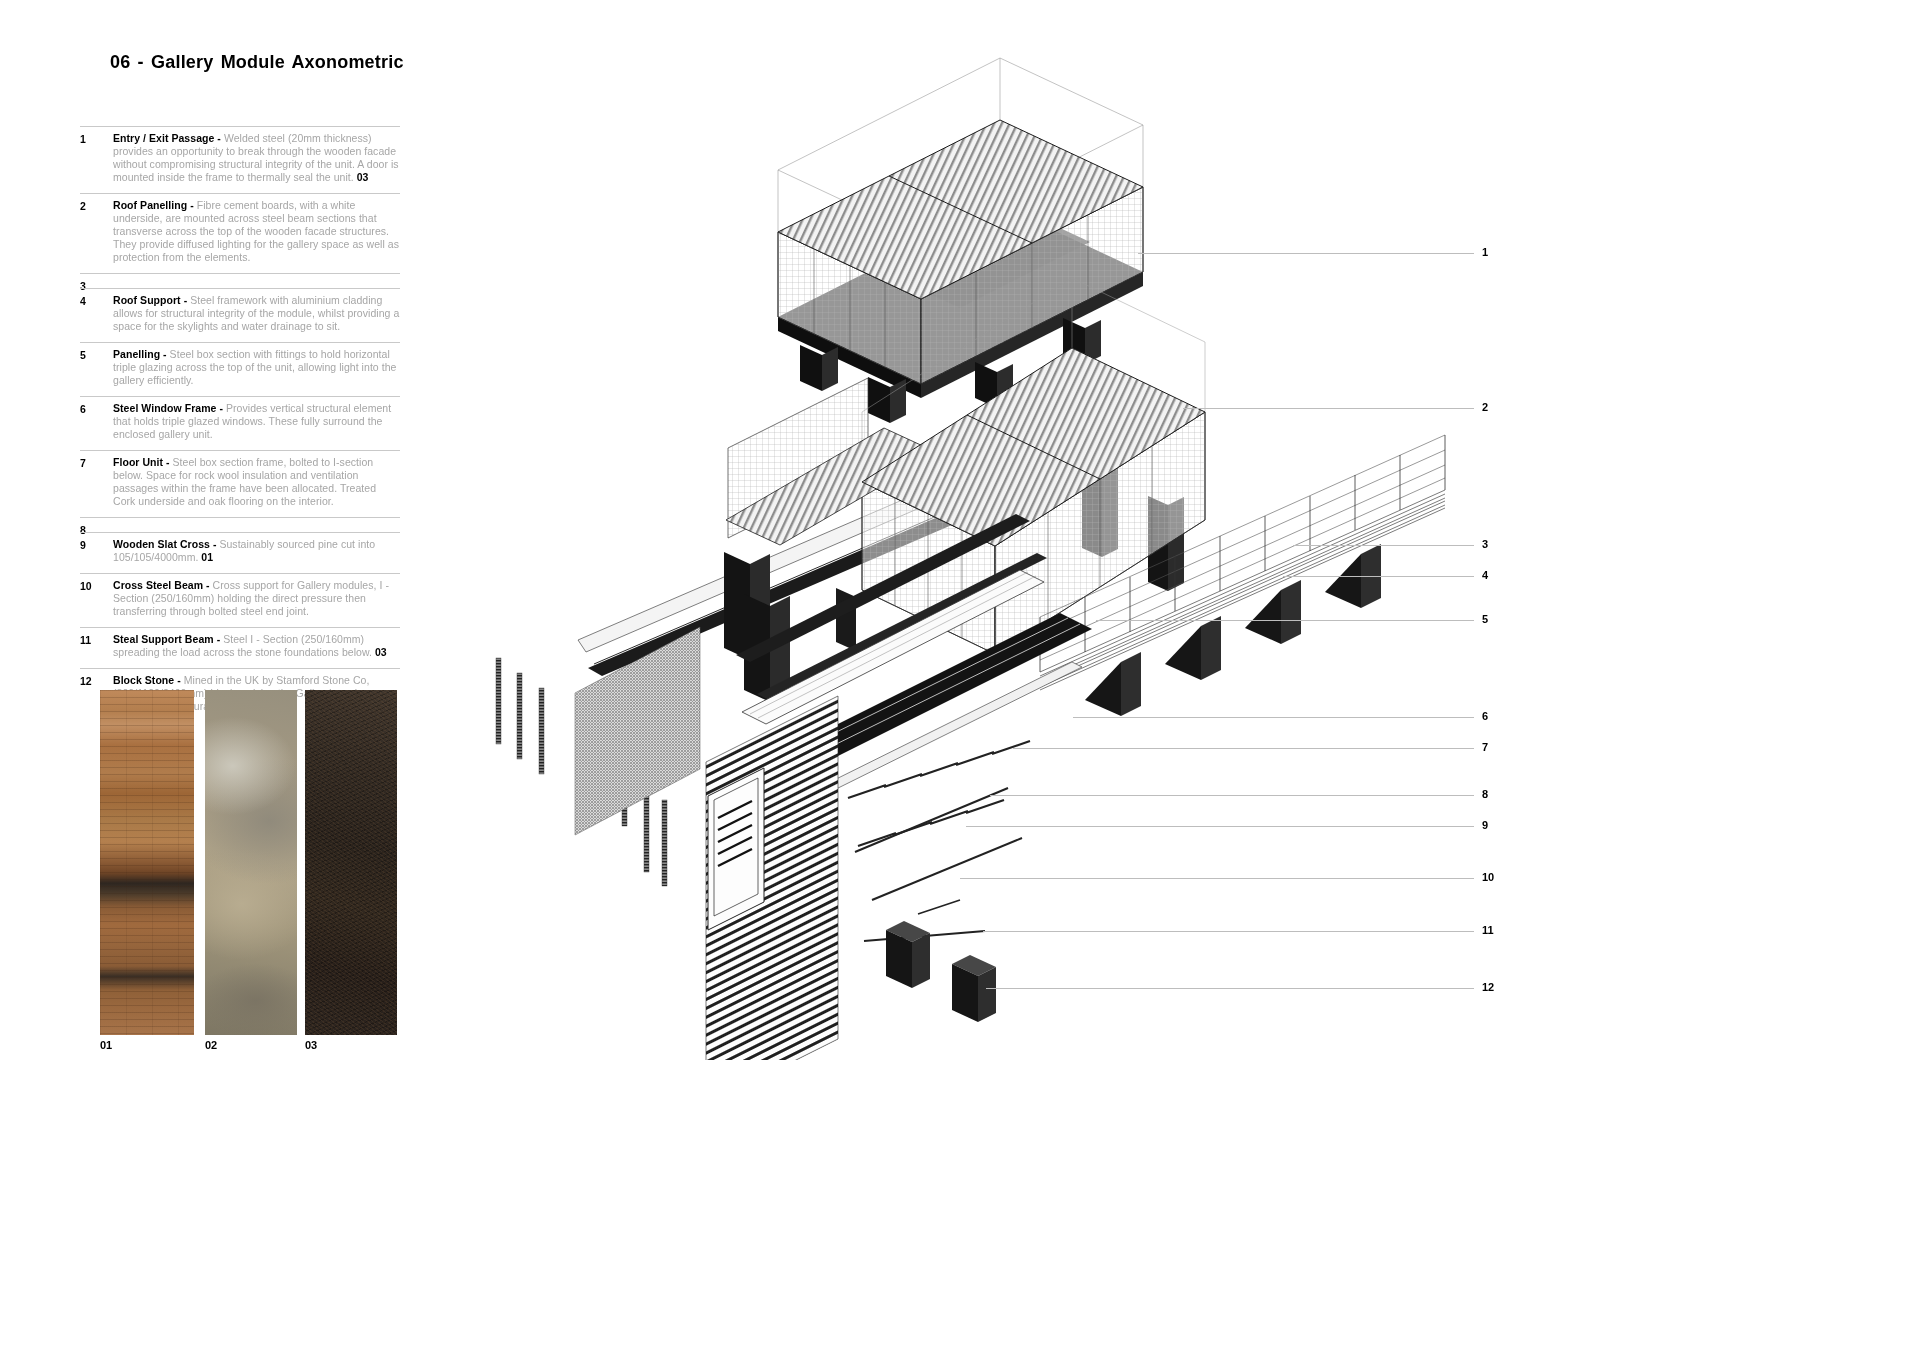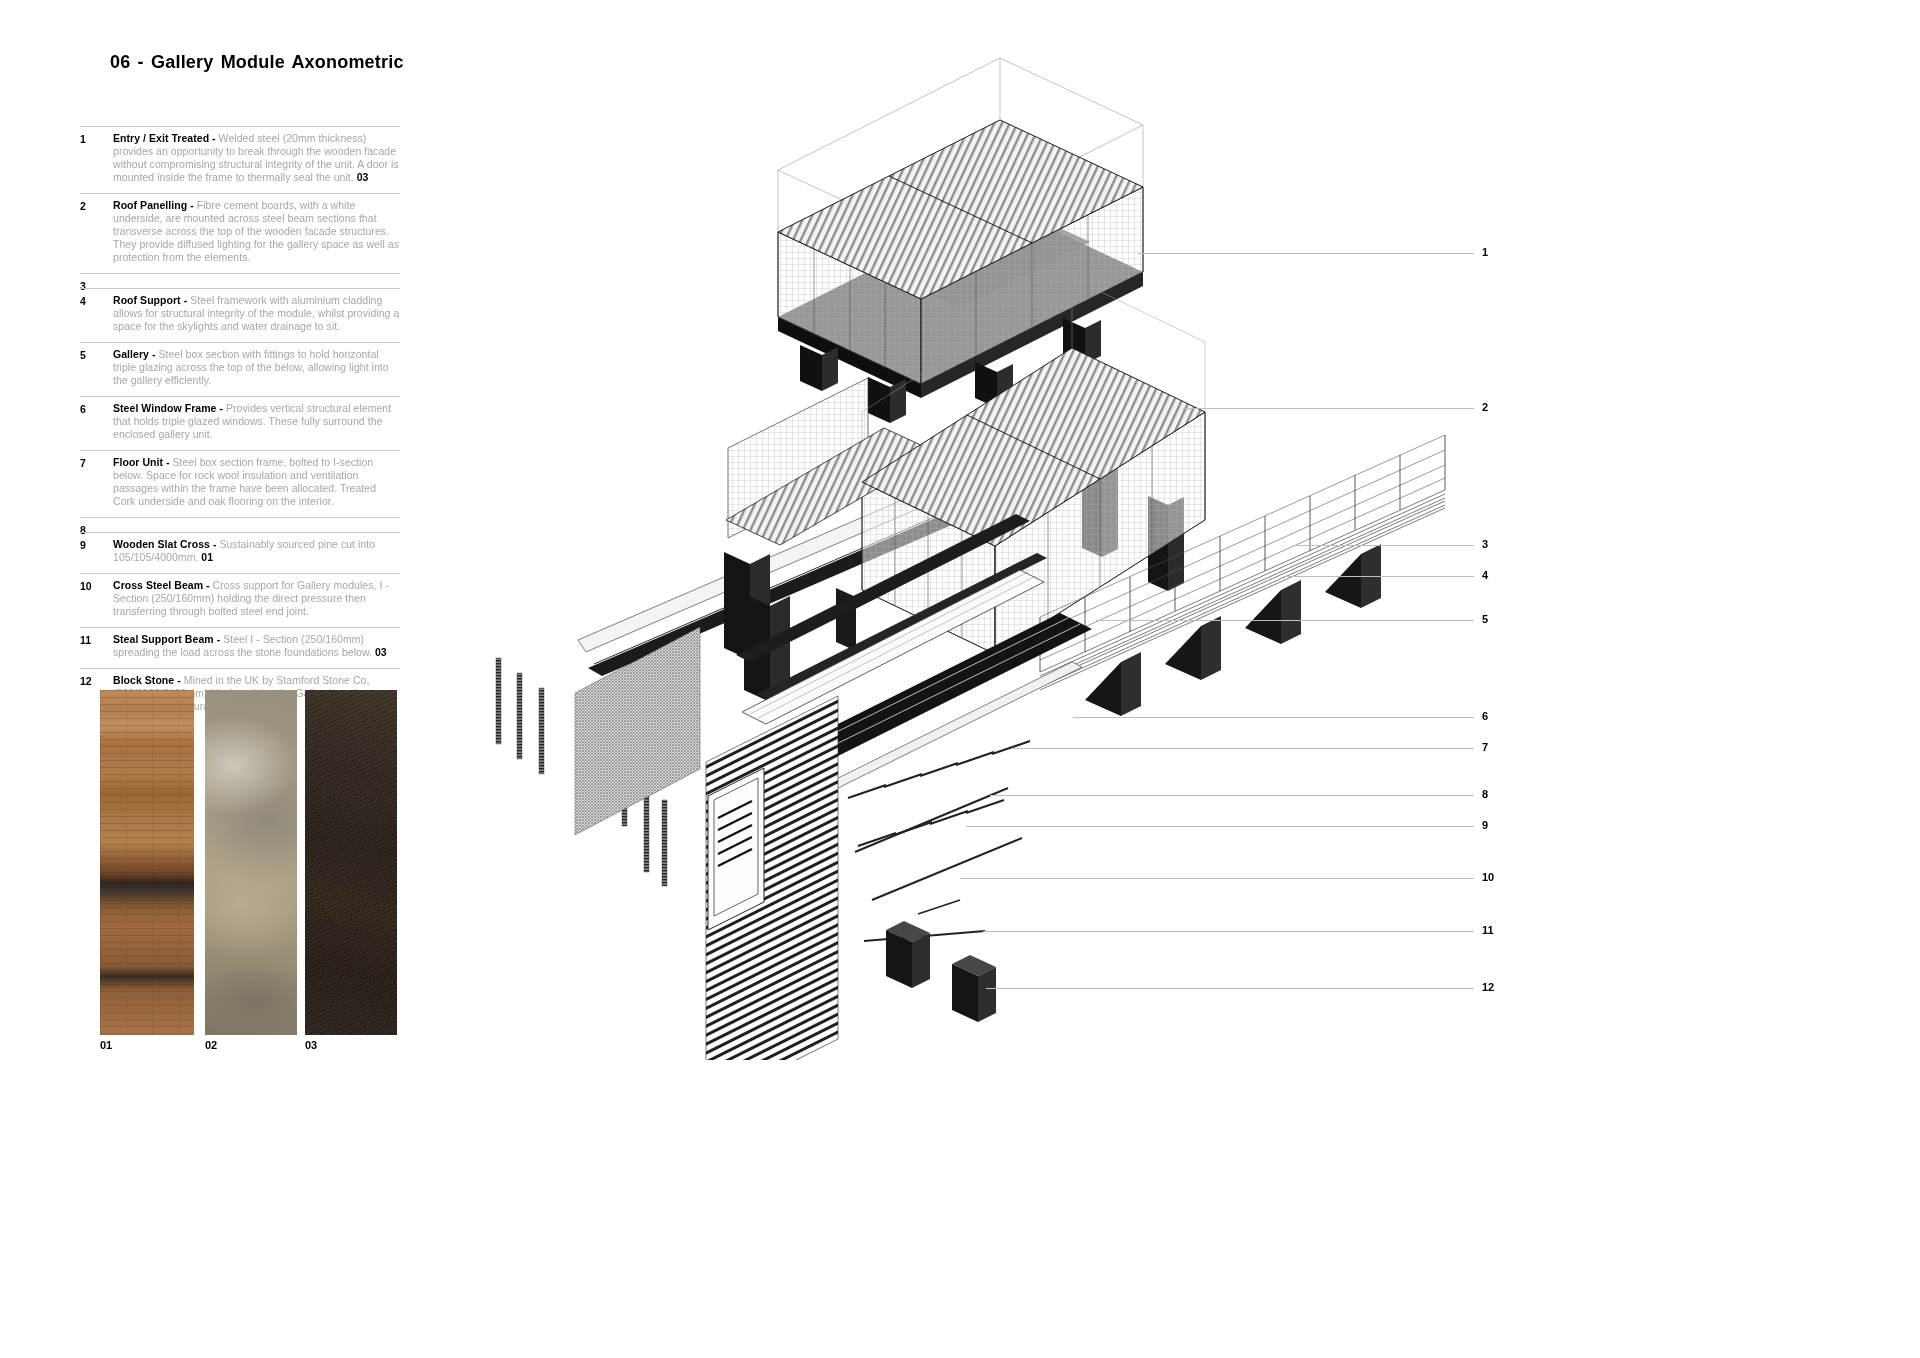--- a/index.html
+++ b/index.html
@@ -55,36 +55,36 @@
 </head>
 <body>
 
 <div class="page">
 
   <div class="title">06 - Gallery Module  Axonometric</div>
 
   <div class="legend">
     <div class="legend-item">
       <div class="num">1</div>
-      <div class="body"><span class="t">Entry / Exit Treated - </span><span class="d">Welded steel (20mm thickness) provides an opportunity to break through the wooden facade without compromising structural integrity of the unit. A door is mounted inside the frame to thermally seal the unit. </span><span class="ref">03</span></div>
+      <div class="body"><span class="t">Entry / Exit Passage - </span><span class="d">Welded steel (20mm thickness) provides an opportunity to break through the wooden facade without compromising structural integrity of the unit. A door is mounted inside the frame to thermally seal the unit. </span><span class="ref">03</span></div>
     </div>
     <div class="legend-item">
       <div class="num">2</div>
       <div class="body"><span class="t">Roof Panelling - </span><span class="d">Fibre cement boards, with a white underside, are mounted across steel beam sections that transverse across the top of the wooden facade structures. They provide diffused lighting for the gallery space as well as protection from the elements.</span><span class="ref"></span></div>
     </div>
     <div class="legend-item">
       <div class="num">3</div>
     </div>
     <div class="legend-item">
       <div class="num">4</div>
       <div class="body"><span class="t">Roof Support - </span><span class="d">Steel framework with aluminium cladding allows for structural integrity of the module, whilst providing a space for the skylights and water drainage to sit.</span><span class="ref"></span></div>
     </div>
     <div class="legend-item">
       <div class="num">5</div>
-      <div class="body"><span class="t">Gallery - </span><span class="d">Steel box section with fittings to hold horizontal triple glazing across the top of the below, allowing light into the gallery efficiently.</span><span class="ref"></span></div>
+      <div class="body"><span class="t">Panelling - </span><span class="d">Steel box section with fittings to hold horizontal triple glazing across the top of the unit, allowing light into the gallery efficiently.</span><span class="ref"></span></div>
     </div>
     <div class="legend-item">
       <div class="num">6</div>
       <div class="body"><span class="t">Steel Window Frame - </span><span class="d">Provides vertical structural element that holds triple glazed windows. These fully surround the enclosed gallery unit.</span><span class="ref"></span></div>
     </div>
     <div class="legend-item">
       <div class="num">7</div>
       <div class="body"><span class="t">Floor Unit - </span><span class="d">Steel box section frame, bolted to I-section below. Space for rock wool insulation and ventilation passages within the frame have been allocated. Treated Cork underside and oak flooring on the interior.</span><span class="ref"></span></div>
     </div>
     <div class="legend-item">

